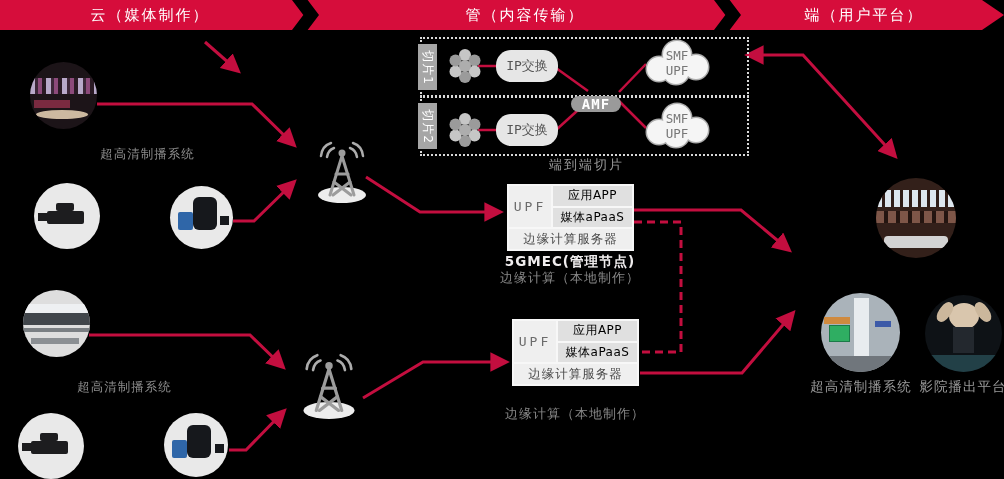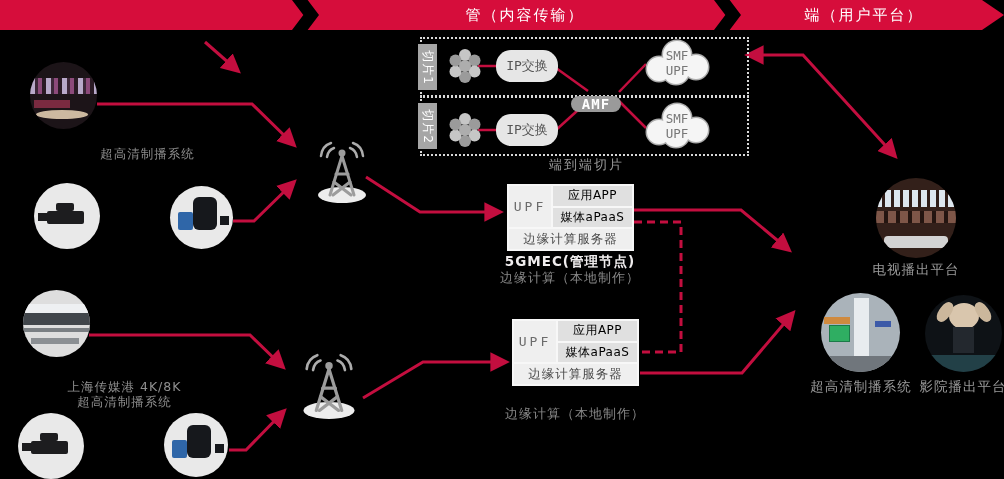--- a/index.html
+++ b/index.html
@@ -45,20 +45,21 @@
   svg{display:block;}
 </style>
 </head>
 <body>
 
 <div id="stage">
 
   <div class="abs banner"></div>
   <div class="abs chev" style="left:292px;"></div>
   <div class="abs chev" style="left:714px;"></div>
+  <div class="abs banner-label" style="left:0;width:300px;">云（媒体制作）</div>
   <div class="abs banner-label" style="left:330px;width:390px;">管（内容传输）</div>
   <div class="abs banner-label" style="left:745px;width:238px;">端（用户平台）</div>
 
   <svg class="abs" style="left:0;top:0;pointer-events:none;" width="1004" height="479">
     <defs>
       <marker id="arr" viewBox="0 0 10 10" refX="8" refY="5" markerWidth="6.5" markerHeight="6.5" orient="auto-start-reverse">
         <path d="M0 0 L10 5 L0 10 z" fill="#C30E3F"></path>
       </marker>
     </defs>
     <g stroke="#C30E3F" stroke-width="3" fill="none">
@@ -103,21 +104,20 @@
     <div class="abs" style="right:6%;top:48%;width:14%;height:14%;background:#16181c;"></div>
   </div>
 
   <div class="abs photo" style="left:23px;top:290px;width:67px;height:67px;background:#DEDEDE;">
     <div class="abs" style="left:0;top:14px;width:100%;height:9px;background:#eef0f2;"></div>
     <div class="abs" style="left:0;top:23px;width:100%;height:12px;background:#41464b;"></div>
     <div class="abs" style="left:0;top:38px;width:100%;height:4px;background:#7a7f83;"></div>
     <div class="abs" style="left:8px;top:48px;width:48px;height:6px;background:#8b8f93;"></div>
   </div>
   <div class="abs caption" style="left:17px;top:379px;width:215px;">
-    <div>上海传媒港 4K/8K</div>
     <div>超高清制播系统</div>
   </div>
   <div class="abs photo" style="left:18px;top:413px;width:66px;height:66px;background:#E9E9E9;">
     <div class="abs" style="left:20%;top:42%;width:56%;height:20%;background:#1d1d1f;border-radius:2px;"></div>
     <div class="abs" style="left:6%;top:46%;width:15%;height:12%;background:#1d1d1f;"></div>
     <div class="abs" style="left:34%;top:31%;width:26%;height:11%;background:#1d1d1f;border-radius:2px;"></div>
   </div>
   <div class="abs photo" style="left:164px;top:413px;width:64px;height:64px;background:#E9E9E9;">
     <div class="abs" style="left:36%;top:18%;width:38%;height:52%;background:#16181c;border-radius:6px;"></div>
     <div class="abs" style="left:12%;top:42%;width:24%;height:28%;background:#2f66a8;border-radius:2px;"></div>
@@ -265,21 +265,20 @@
     </div>
     <div class="mec-server">边缘计算服务器</div>
   </div>
   <div class="abs mec-sub" style="left:500px;top:405px;width:150px;">边缘计算（本地制作）</div>
 
   <div class="abs photo" style="left:876px;top:178px;width:80px;height:80px;background:#33201a;">
     <div class="abs" style="left:0;top:12px;width:100%;height:17px;background:repeating-linear-gradient(90deg,#dce6ee 0 6px,#2e1d18 6px 9px);"></div>
     <div class="abs" style="left:0;top:33px;width:100%;height:12px;background:repeating-linear-gradient(90deg,#7e5648 0 8px,#241510 8px 12px);"></div>
     <div class="abs" style="left:8px;top:58px;width:64px;height:12px;background:#d3d3d3;border-radius:4px;"></div>
   </div>
-  <div class="abs plat-caption" style="left:846px;top:261px;width:140px;">电视播出平台</div>
 
   <div class="abs photo" style="left:821px;top:293px;width:79px;height:79px;background:#aab3ba;">
     <div class="abs" style="left:3px;top:24px;width:26px;height:7px;background:#cf8a3f;"></div>
     <div class="abs" style="left:8px;top:32px;width:19px;height:15px;background:#2fae62;border:1px solid #1c7a49;"></div>
     <div class="abs" style="left:33px;top:5px;width:15px;height:58px;background:#e8ecef;"></div>
     <div class="abs" style="left:0;top:63px;width:100%;height:16px;background:#70767c;"></div>
     <div class="abs" style="left:54px;top:28px;width:16px;height:6px;background:#3c5aa8;"></div>
   </div>
   <div class="abs plat-caption" style="left:791px;top:378px;width:140px;">超高清制播系统</div>
 

